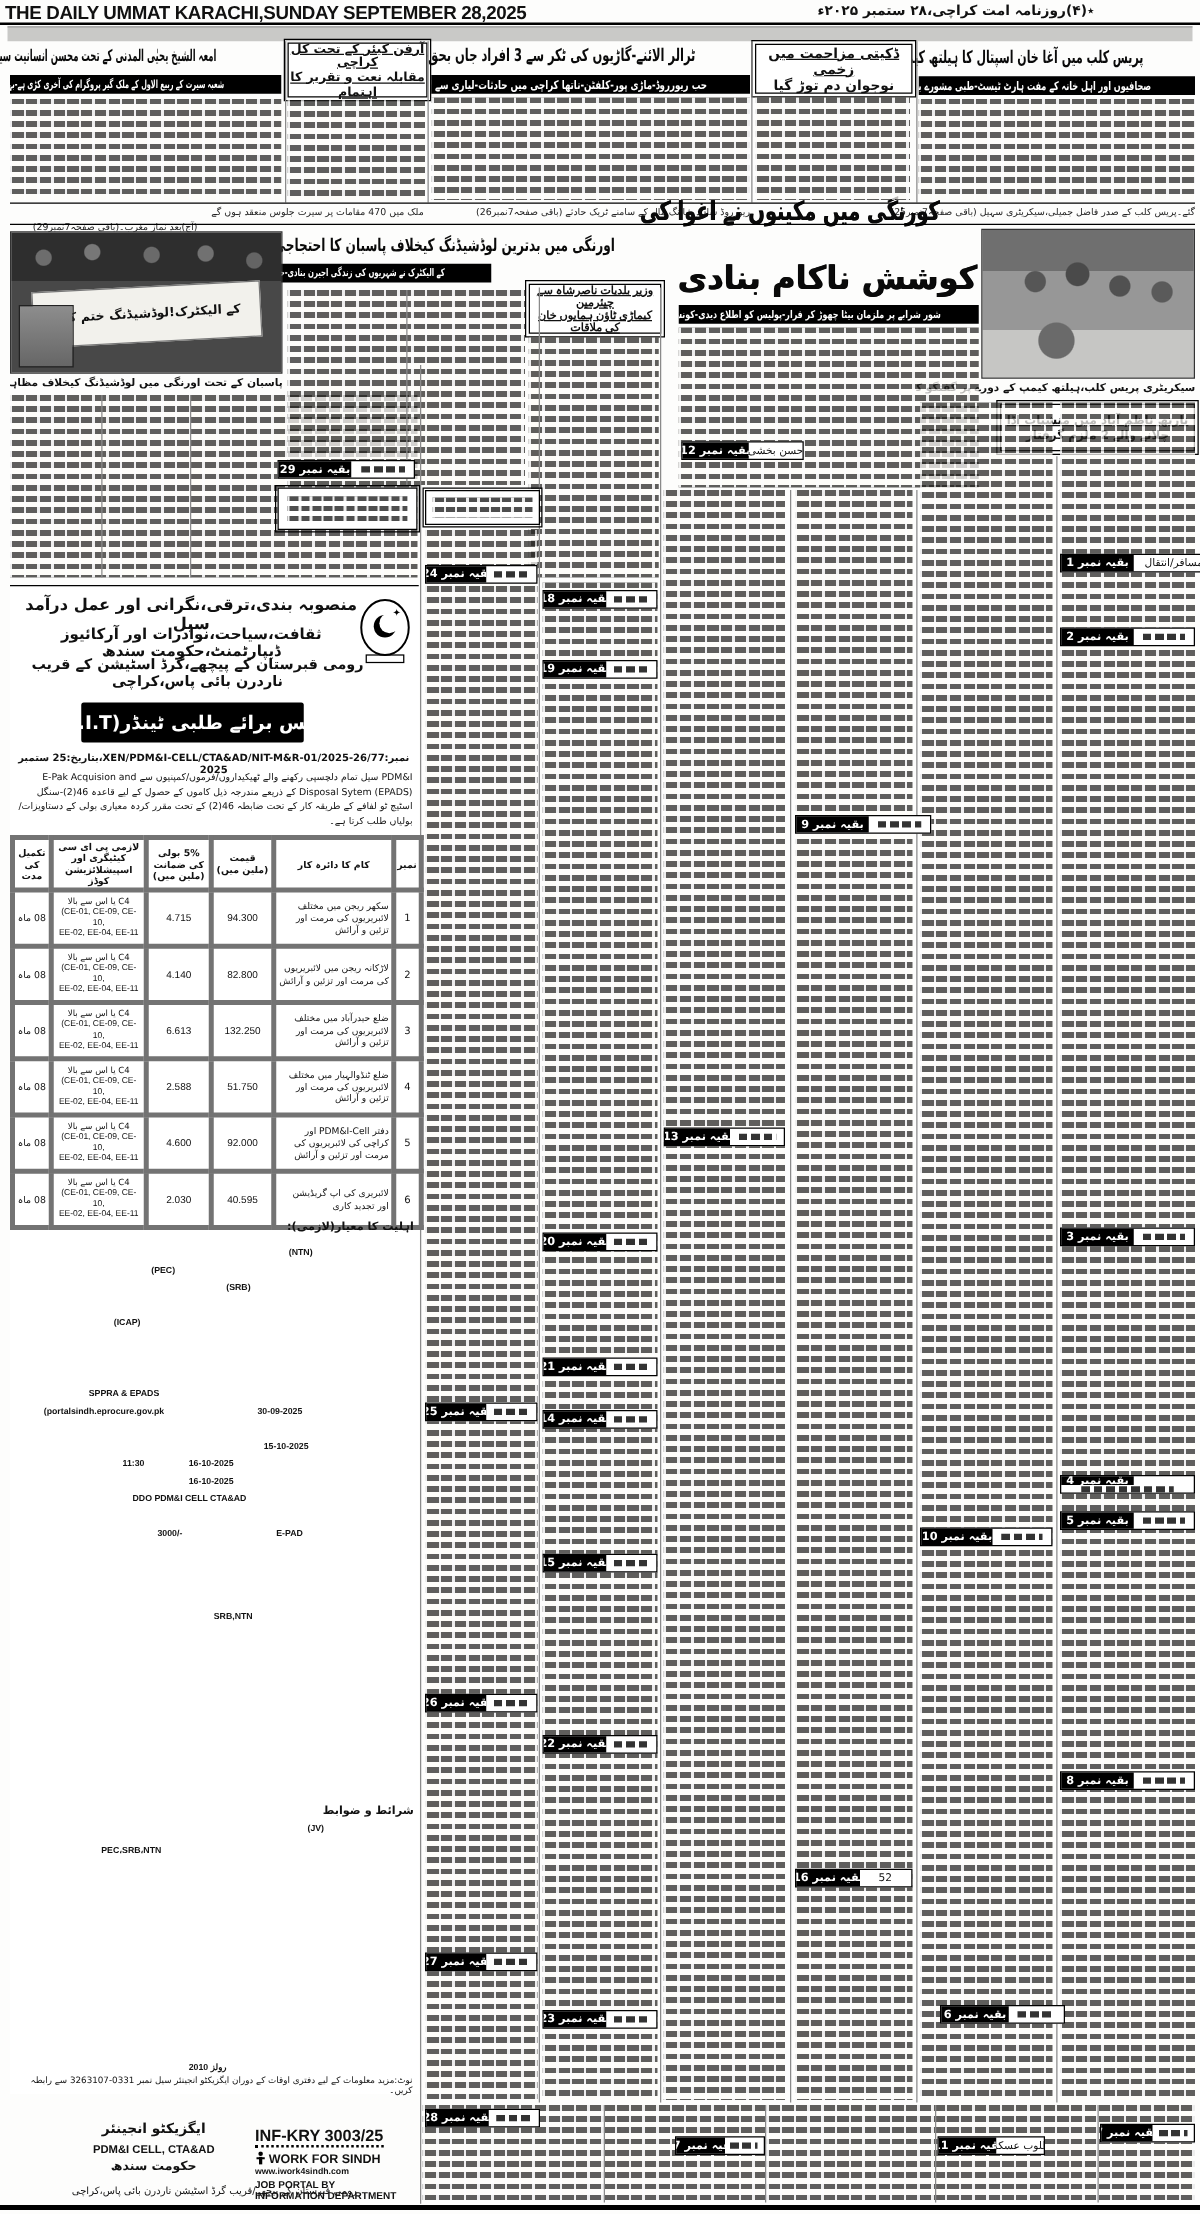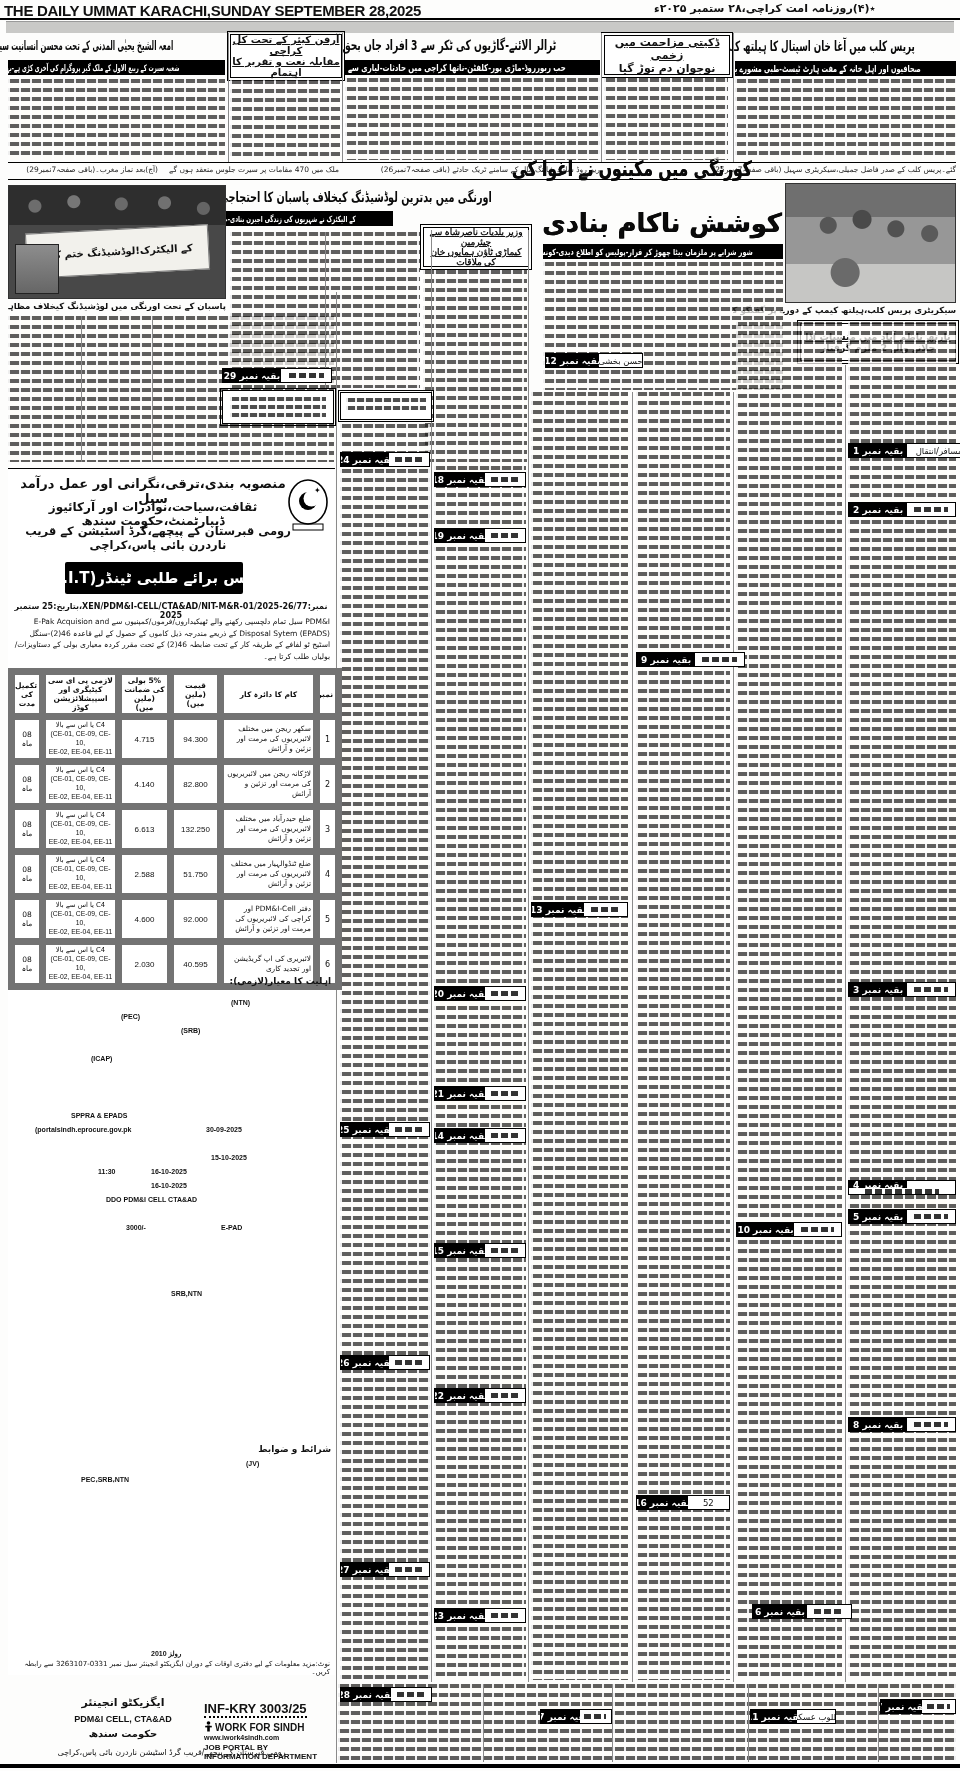--- a/index.html
+++ b/index.html
@@ -20,21 +20,21 @@
   .hr{position:absolute;height:1px;background:#000;}
   .marker{position:absolute;height:15px;border:1px solid #000;display:flex;direction:ltr;background:#fff;box-sizing:border-box;}
   .marker .num{flex:0 0 55%;max-width:58px;background:#000;color:#fff;font-size:9px;font-weight:bold;display:flex;align-items:center;justify-content:center;direction:rtl;white-space:nowrap;overflow:hidden;}
   .marker .slug{flex:1;display:flex;align-items:center;justify-content:center;font-size:8.5px;direction:rtl;white-space:nowrap;overflow:hidden;}
   .marker .slug .dash{width:70%;height:5px;background:repeating-linear-gradient(90deg,#333 0 7px,#fff 7px 10px);}
   .chip{position:absolute;background:#fff;font-family:"Liberation Sans",sans-serif;font-size:7px;font-weight:bold;direction:ltr;padding:0 1px;white-space:nowrap;z-index:5;}
   .boxlet{position:absolute;border:1px solid #000;outline:1px solid #000;outline-offset:1.5px;background:#fff;}
   .boxlet .inner{position:absolute;left:6%;top:20%;width:88%;height:60%;opacity:.8;background:repeating-linear-gradient(90deg,rgba(255,255,255,.9) 0 2px,rgba(255,255,255,0) 2px 9px),repeating-linear-gradient(180deg,#222 0 4px,#fff 4px 8px);}
   .note{font-size:7.5px;white-space:nowrap;overflow:hidden;color:#222;}
   table.ttable{border-collapse:collapse;table-layout:fixed;font-size:7.5px;background:#fff;}
-  table.ttable th,table.ttable td{border:7px solid #737373;padding:1px 2px;vertical-align:middle;overflow:hidden;}
+  table.ttable th,table.ttable td{border:4px solid #737373;padding:1px 2px;vertical-align:middle;overflow:hidden;}
   table.ttable th{font-weight:bold;text-align:center;font-size:7.5px;}
   .caption{font-weight:bold;font-size:8.5px;text-align:center;white-space:nowrap;overflow:hidden;}
   .photo{position:absolute;border:1px solid #333;box-sizing:border-box;}
 </style>
 </head>
 <body>
 
 <div class="abs" style="left:4px;top:2px;width:560px;height:18px;font-family:'Liberation Sans',sans-serif;font-weight:bold;font-size:15px;letter-spacing:-.3px;">THE DAILY UMMAT KARACHI,SUNDAY SEPTEMBER 28,2025</div>
 <div class="abs rtl" style="right:6px;top:2px;width:300px;height:18px;font-weight:bold;font-size:11px;text-align:left;">٭(۴)روزنامہ امت کراچی،۲۸ ستمبر ۲۰۲۵ء</div>
 <div class="abs" style="left:0;top:18px;width:960px;height:2px;background:#000;"></div>
@@ -64,21 +64,21 @@
   <span class="u rtl">مقابلہ نعت و تقریر کا اہتمام</span>
 </div>
 
 <div class="abs" style="left:8px;top:33px;width:217px;height:25px;">
   <div class="fit rtl hl" style="font-size: 13px; line-height: 25px; transform: scaleX(0.522892); transform-origin: center center;">امعہ الشیخ یحیٰی المدنی کے تحت محسن انسانیت سیمینار آج ہوگا</div>
 </div>
 <div class="abs bar" style="left:8px;top:60px;width:217px;height:15px;">
   <div class="fit rtl" style="font-size: 9px; font-weight: bold; transform: scaleX(0.578667); transform-origin: center center;">شعبہ سیرت کے ربیع الاول کے ملک گیر پروگرام کی آخری کڑی ہے-بہادرآباد میں انعقاد</div>
 </div>
 
-<div class="abs note rtl" style="left:8px;top:165px;width:150px;">(آج)بعد نماز مغرب۔(باقی صفحہ7نمبر29)</div>
+<div class="abs note rtl" style="left:8px;top:177px;width:150px;">(آج)بعد نماز مغرب۔(باقی صفحہ7نمبر29)</div>
 <div class="abs note rtl" style="left:163px;top:165px;width:176px;">ملک میں 470 مقامات پر سیرت جلوس منعقد ہوں گے</div>
 <div class="abs note rtl" style="left:345px;top:165px;width:255px;">ریورروڈ شاہد شاپنگ مال کے سامنے ٹریک حادثے (باقی صفحہ7نمبر26)</div>
 <div class="abs note rtl" style="left:640px;top:165px;width:316px;">گئے۔پریس کلب کے صدر فاضل جمیلی،سیکریٹری سہیل (باقی صفحہ7نمبر25)</div>
 
 <div class="abs" style="left:227px;top:186px;width:313px;height:22px;">
   <div class="fit rtl hl" style="font-size: 14px; line-height: 22px; transform: scaleX(0.692478); transform-origin: center center;">اورنگی میں بدترین لوڈشیڈنگ کیخلاف پاسبان کا احتجاجی مظاہرہ</div>
 </div>
 <div class="abs bar" style="left:178px;top:211px;width:215px;height:15px;">
   <div class="fit rtl" style="font-size: 8.5px; font-weight: bold; transform: scaleX(0.653495); transform-origin: center center;">کے الیکٹرک نے شہریوں کی زندگی اجیرن بنادی-حکومت نوٹس لے-عبدالحکیم قائد</div>
 </div>

